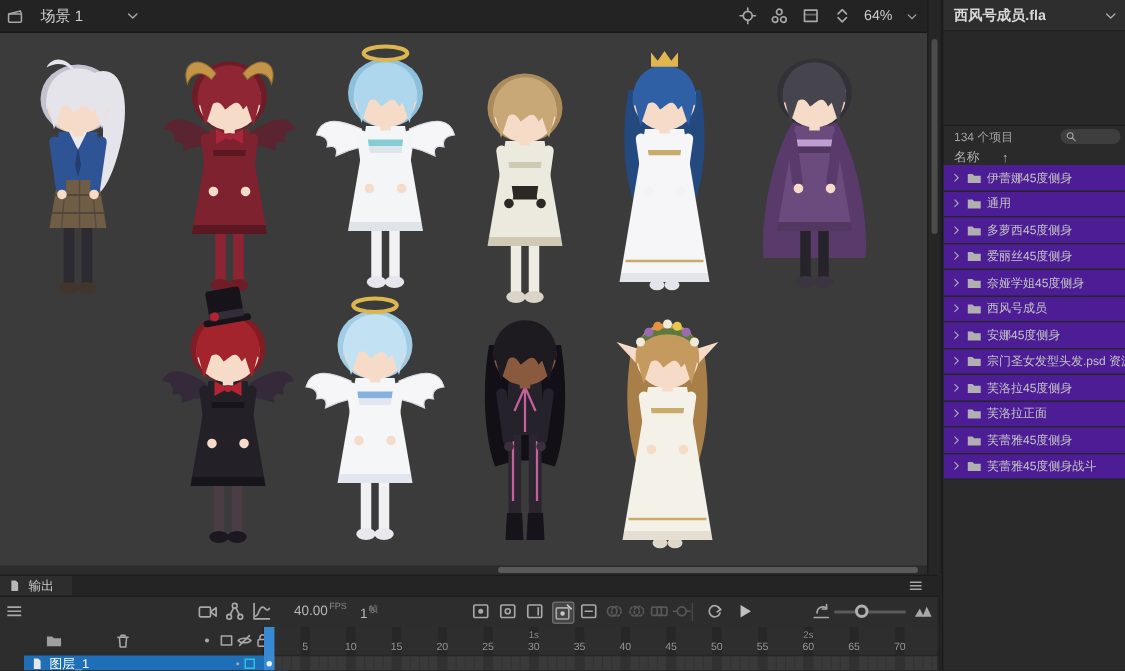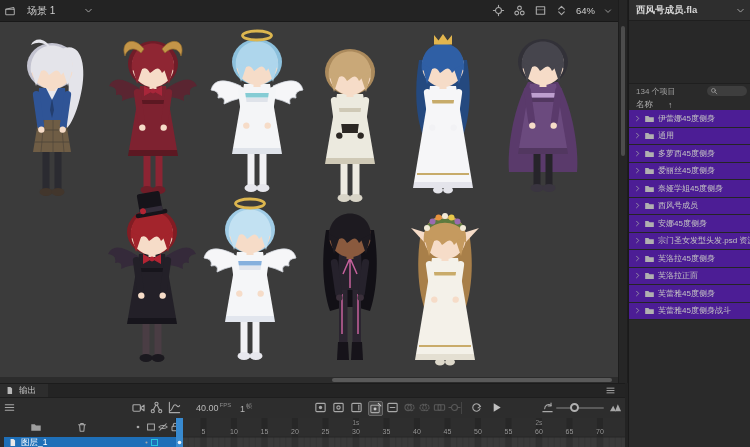--- a/index.html
+++ b/index.html
@@ -53,21 +53,21 @@
   .tl-toolbar .dim{opacity:.35;}
   .fps{position:absolute;left:196px;top:4px;font-size:9px;color:#b8b8b8;}
   .fcount{position:absolute;left:240px;top:4px;font-size:9px;color:#b8b8b8;}
   .sup{font-size:6px;color:#8a8a8a;vertical-align:super;margin-left:1px;}
   .sep{position:absolute;left:461px;top:4px;width:1px;height:12px;background:#454545;}
   .slider{position:absolute;left:556px;top:9px;width:48px;height:2px;background:#5a5a5a;border-radius:1px;}
   .slider-handle{position:absolute;left:14px;top:-4px;width:9px;height:9px;border:2px solid #b0b0b0;
                  border-radius:50%;background:#2d2d2d;box-sizing:border-box;}
   .layers-head{position:absolute;left:0;top:34px;width:176px;height:19px;border-right:1px solid #222;box-sizing:border-box;background:#2d2d2d;}
   .layers-head .abs{position:absolute;top:3px;width:12px;height:12px;}
-  .layer-row{position:absolute;left:4px;top:53px;width:176px;height:11px;background:#1e6fb8;
+  .layer-row{position:absolute;left:16px;top:53px;width:176px;height:11px;background:#1e6fb8;
              display:flex;align-items:center;font-size:8.5px;color:#fff;}
   .layer-row .ic{width:9px;height:9px;margin:0 4px 0 4px;flex:none;}
   .lr-dot{position:absolute;left:134px;width:9px;height:9px;}
   .lr-swatch{position:absolute;left:147px;top:2px;width:7px;height:7px;border:1.5px solid #29c5dd;box-sizing:border-box;background:transparent;}
   #framesSvg{position:absolute;left:176px;top:34px;}
 </style>
 </head>
 <body>
 
 <div class="app">

